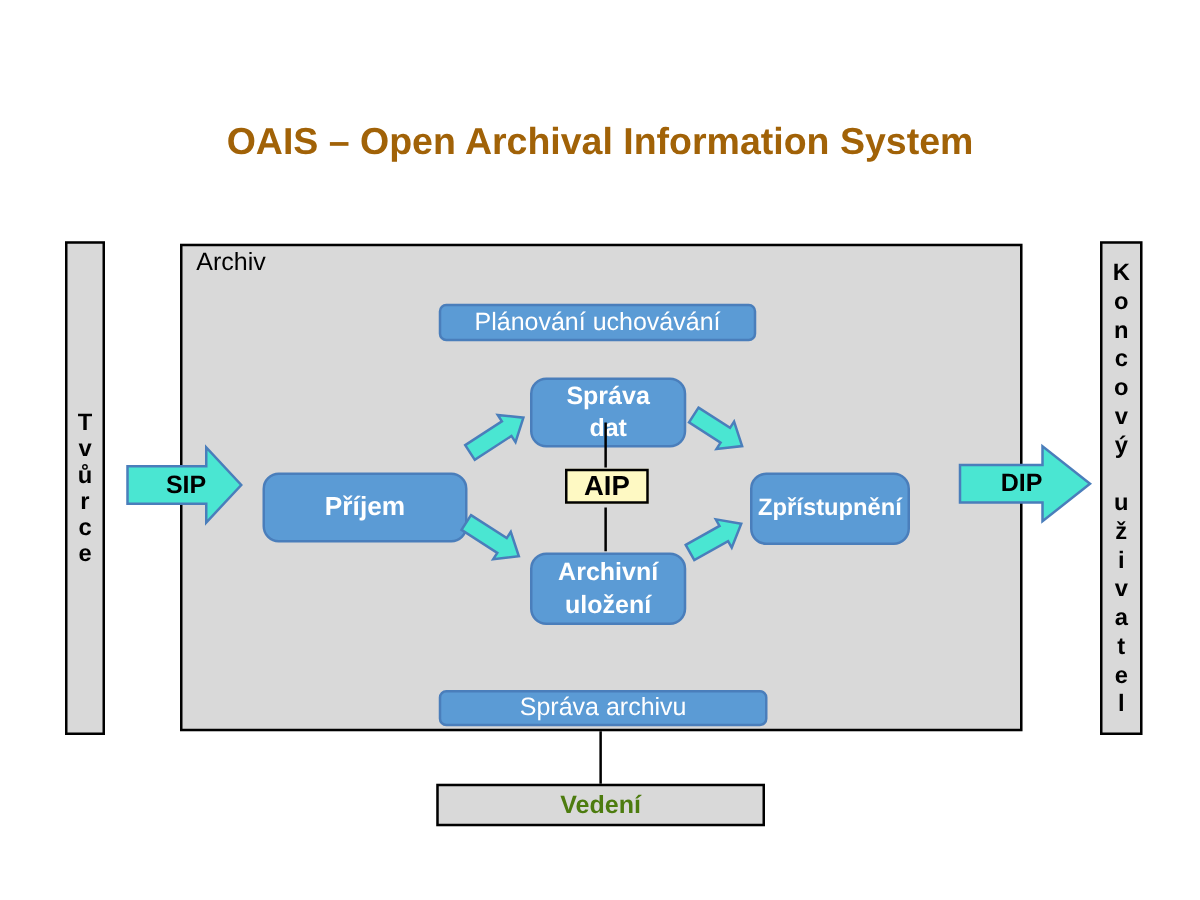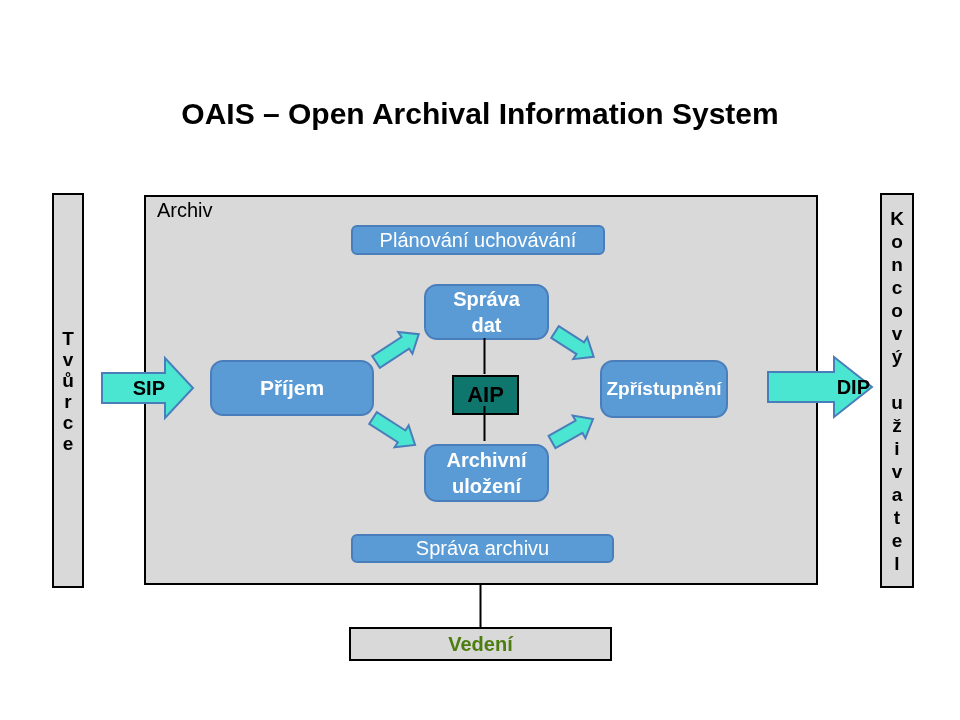--- a/index.html
+++ b/index.html
@@ -18,21 +18,21 @@
   }
   .title {
     position: absolute;
     left: 0; top: 94px;
     width: 100%;
     margin: 0;
     text-align: center;
     font-size: 30px;
     line-height: 40px;
     font-weight: bold;
-    color: #000000;
+    color: #a16207;
     letter-spacing: 0px;
   }
   .vbox {
     position: absolute;
     background: #d9d9d9;
     border: 2px solid #000000;
     display: flex;
     align-items: center;
     justify-content: center;
   }
@@ -64,35 +64,36 @@
   .node {
     position: absolute;
     background: #5b9bd5;
     border: 2px solid #4a7ebb;
     color: #ffffff;
     display: flex;
     flex-direction: column;
     align-items: center;
     justify-content: center;
     text-align: center;
+    margin-top: 18px;
   }
   .node.pill { border-radius: 6px; font-size: 20px; }
   .node.rounded { border-radius: 13px; font-weight: bold; }
   .node-preservation { left: 205px; top: 28px;  width: 254px; height: 30px; }
   .node-datamgmt     { left: 278px; top: 87px;  width: 125px; height: 56px; font-size: 20px; line-height: 26px; }
   .node-ingest       { left: 64px;  top: 163px; width: 164px; height: 56px; font-size: 21px; }
   .node-access       { left: 454px; top: 163px; width: 128px; height: 58px; font-size: 19px; }
-  .node-storage      { left: 278px; top: 247px; width: 125px; height: 58px; font-size: 20px; line-height: 26px; }
+  .node-storage      { left: 278px; top: 227px; width: 125px; height: 58px; font-size: 20px; line-height: 26px; }
   .node-admin        { left: 205px; top: 337px; width: 263px; height: 29px; }
 
   .aip-box {
     position: absolute;
     left: 306px; top: 178px;
-    width: 67px; height: 40px;
-    background: #0f766e;
+    width: 67px; height: 28px;
+    background: #fef9c3;
     border: 2px solid #000000;
     display: flex;
     align-items: center;
     justify-content: center;
     font-weight: bold;
     font-size: 22px;
     color: #000000;
   }
 
   .management-box {
@@ -117,21 +118,21 @@
   }
   .flow-label {
     position: absolute;
     font-weight: bold;
     font-size: 20px;
     color: #000000;
     text-align: right;
     line-height: 28px;
   }
   .flow-label.sip { left: 101px; top: 374px; width: 64px; }
-  .flow-label.dip { left: 804px; top: 373px; width: 66px; }
+  .flow-label.dip { left: 768px; top: 373px; width: 66px; }
 </style>
 </head>
 <body>
 
 <div class="slide">
 
   <h1 class="title">OAIS – Open Archival Information System</h1>
 
   <div class="vbox left-actor">
     <div class="vtext">

